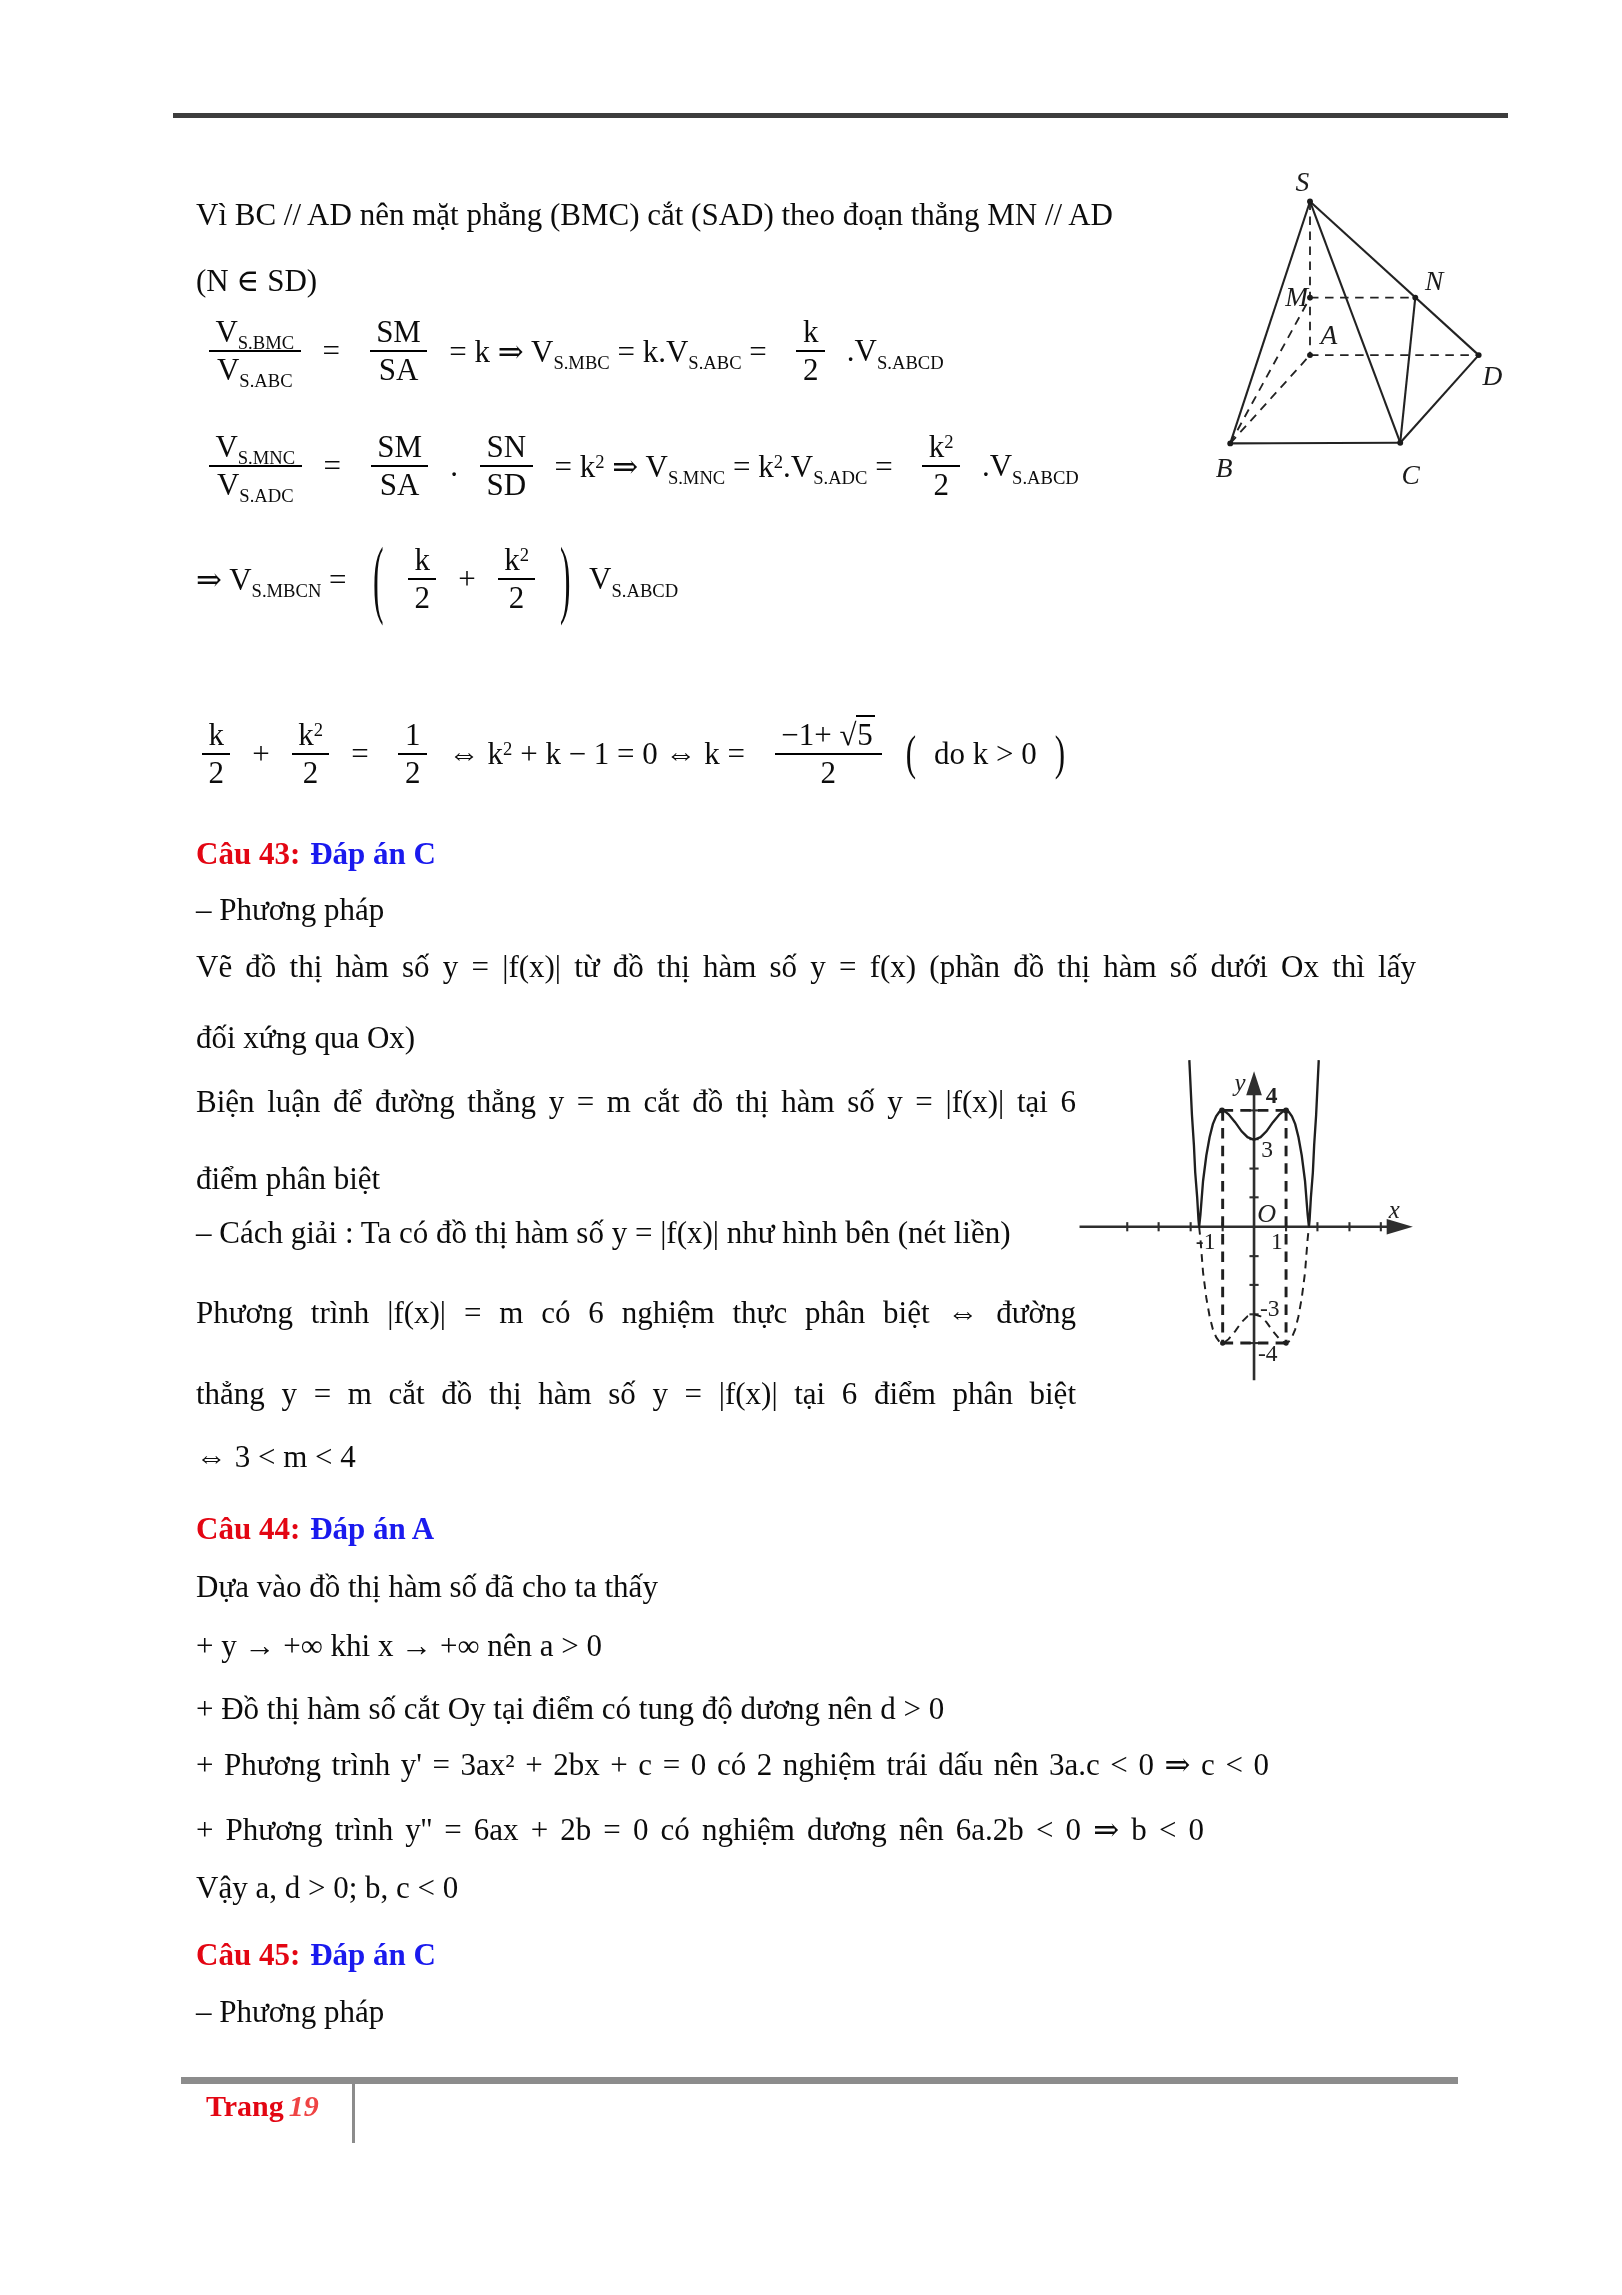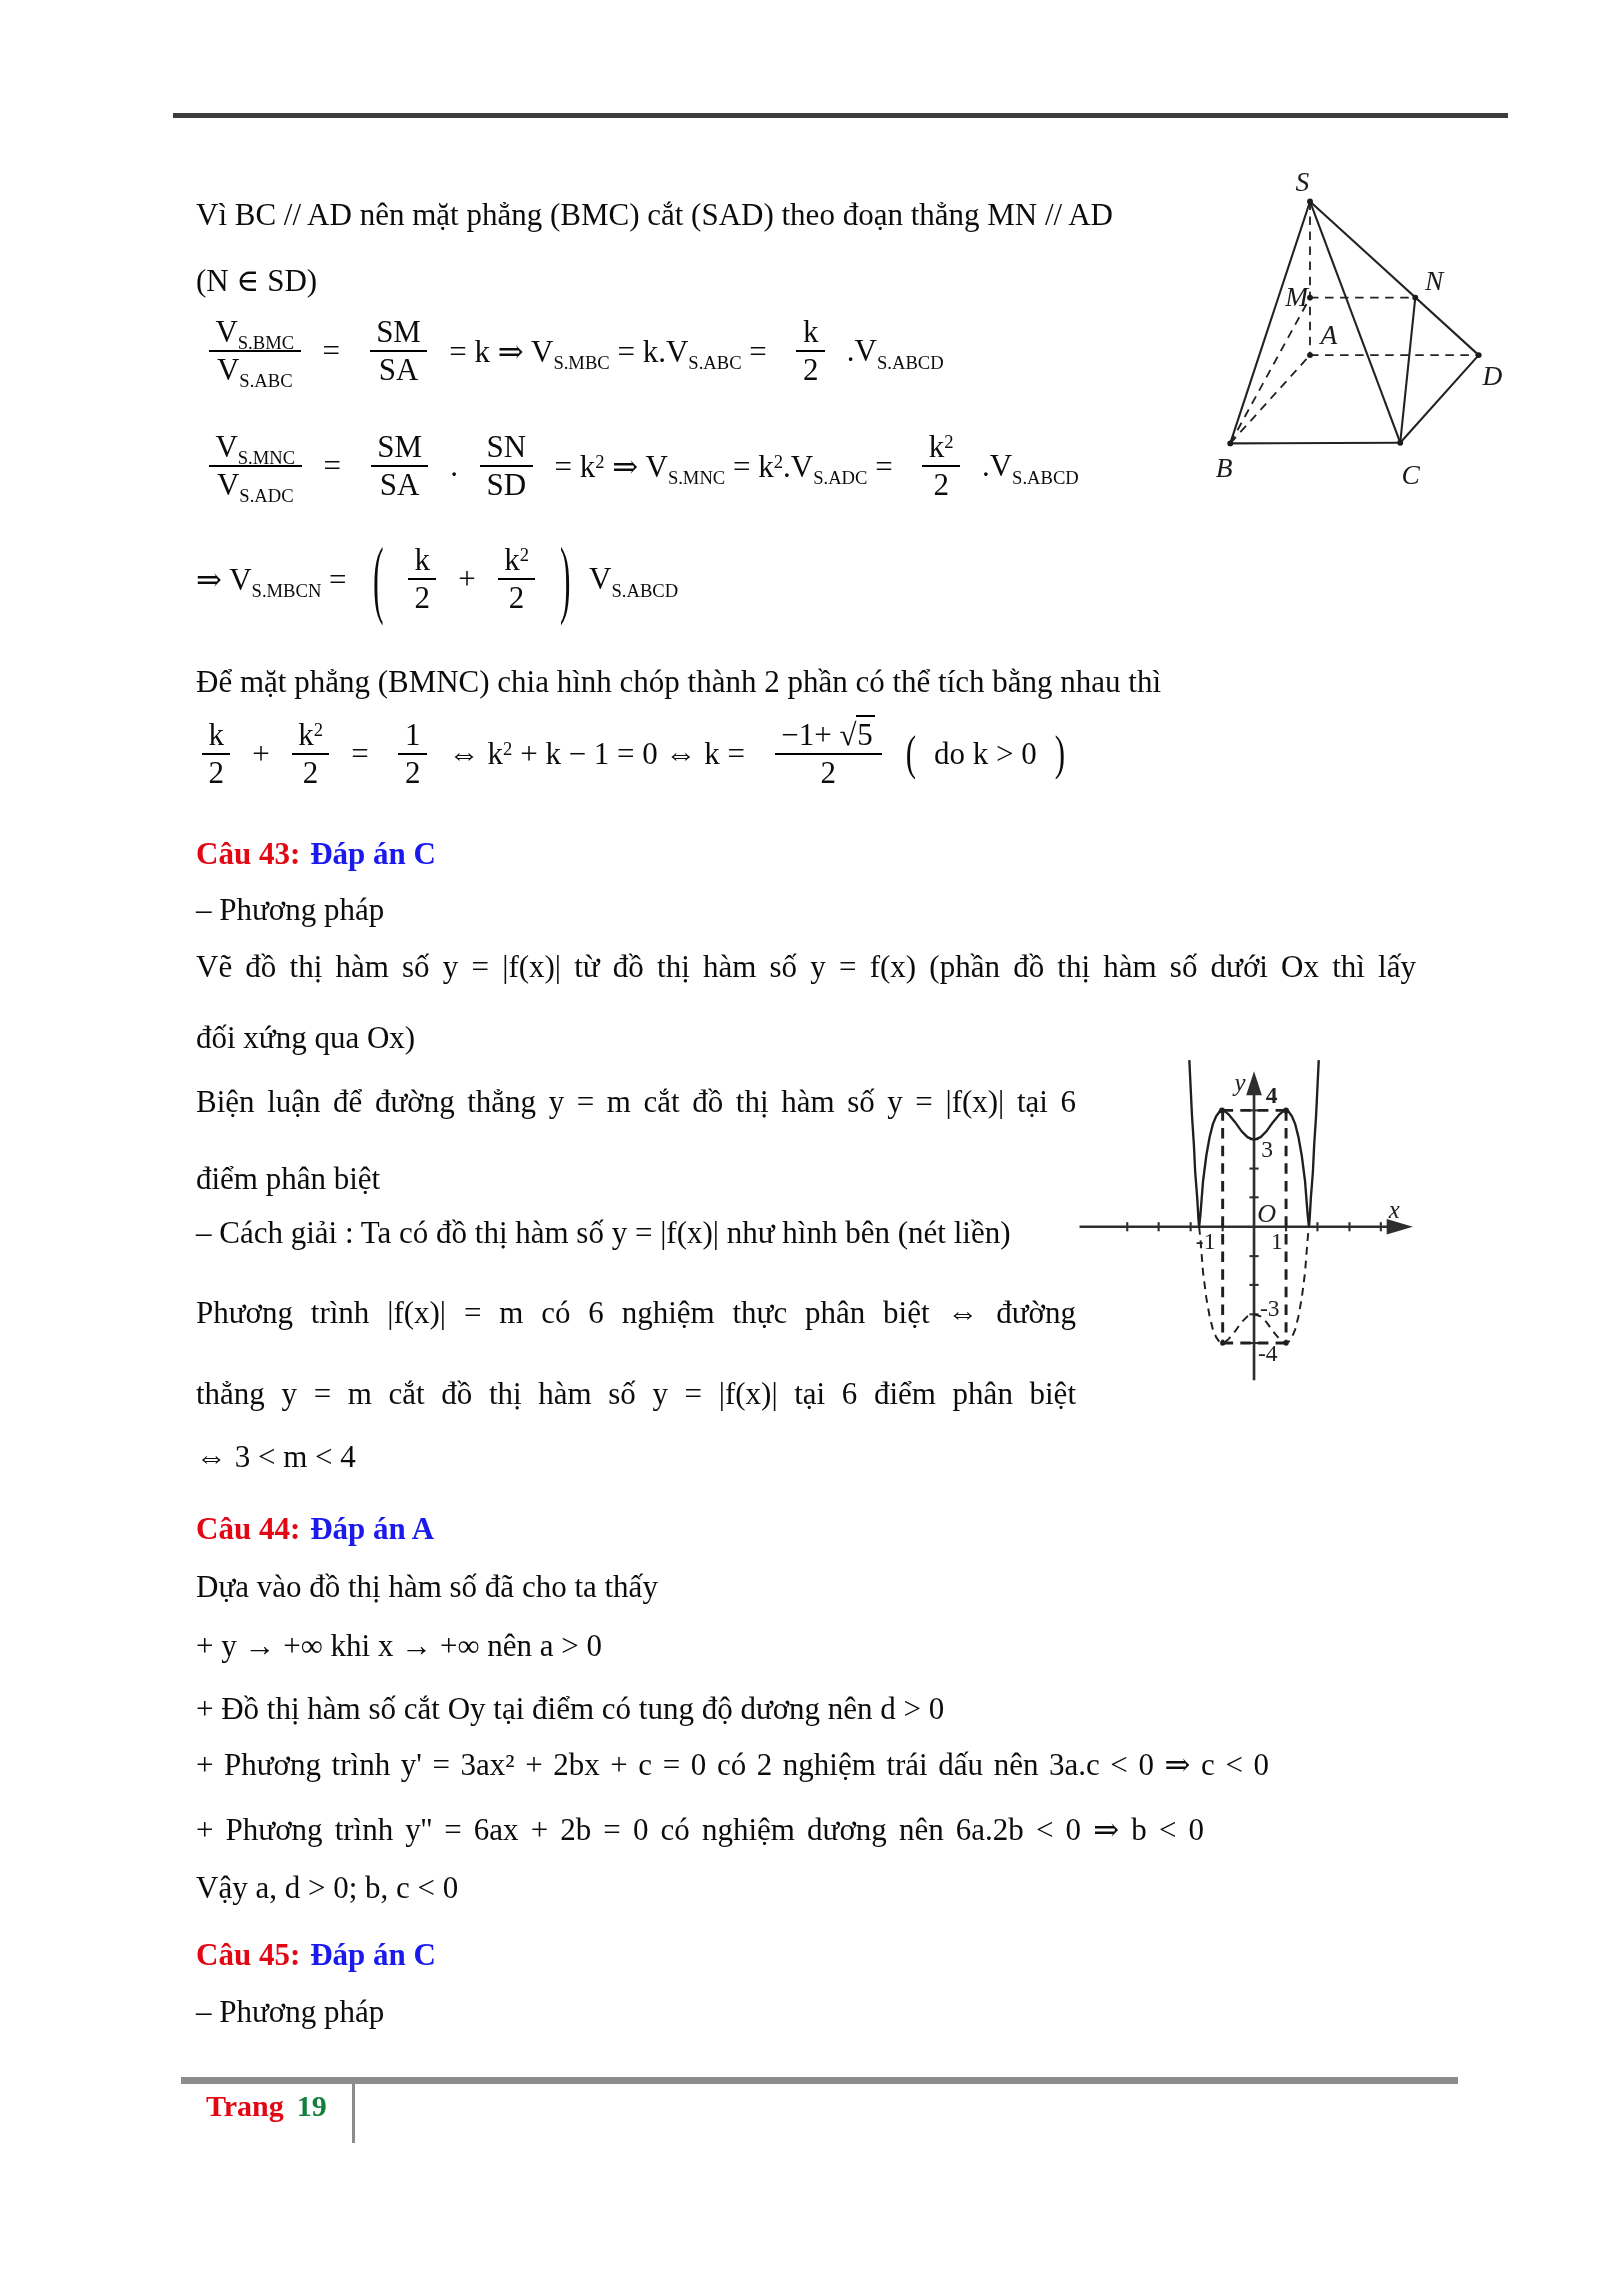--- a/index.html
+++ b/index.html
@@ -25,37 +25,36 @@
   .bigp{display:inline-block;transform:scaleY(2.75);font-size:1.02em;margin:0 2.6px;font-weight:400;}
   .medp{display:inline-block;transform:scaleY(1.55);font-size:1em;margin:0 2px;}
   
   .fig{position:absolute;}
   .fig svg{display:block;}
   
   .footer-bar{position:absolute;left:181px;top:2077px;width:1277px;height:7.2px;background:#8c8c8c;}
   .footer-vline{position:absolute;left:352px;top:2083px;width:3.3px;height:60px;background:#8c8c8c;}
   .footer-text{position:absolute;left:206px;top:2089px;font-size:30px;font-weight:bold;white-space:nowrap;}
   .ft-label{color:#e30613;}
-  .ft-num{color:#15803d;margin-left:13px;}
+  .ft-num{color:#ef4444;margin-left:5px;font-style:italic;}
 </style>
 </head>
 <body>
 
 <div class="page">
 
   <div class="rule-top"></div>
 
   <div class="ln" style="top:196px">Vì BC // AD nên mặt phẳng (BMC) cắt (SAD) theo đoạn thẳng MN // AD</div>
   <div class="ln" style="top:262px">(N ∈ SD)</div>
 
   <div class="formula" style="left:203px;top:314px"><span class="frac"><span class="fnum"><span class="run">V<span class="msub">S.BMC</span></span></span><span class="fden"><span class="run">V<span class="msub">S.ABC</span></span></span></span><span class="run">= </span><span class="frac"><span class="fnum"><span class="run">SM</span></span><span class="fden"><span class="run">SA</span></span></span><span class="run">= k ⇒ V<span class="msub">S.MBC</span> = k.V<span class="msub">S.ABC</span> = </span><span class="frac"><span class="fnum"><span class="run">k</span></span><span class="fden"><span class="run">2</span></span></span><span class="run">.V<span class="msub">S.ABCD</span></span></div>
   <div class="formula" style="left:203px;top:429px"><span class="frac"><span class="fnum"><span class="run">V<span class="msub">S.MNC</span></span></span><span class="fden"><span class="run">V<span class="msub">S.ADC</span></span></span></span><span class="run">= </span><span class="frac"><span class="fnum"><span class="run">SM</span></span><span class="fden"><span class="run">SA</span></span></span><span class="run">.</span><span class="frac"><span class="fnum"><span class="run">SN</span></span><span class="fden"><span class="run">SD</span></span></span><span class="run">= k<span class="msup">2</span> ⇒ V<span class="msub">S.MNC</span> = k<span class="msup">2</span>.V<span class="msub">S.ADC</span> = </span><span class="frac"><span class="fnum"><span class="run">k<span class="msup">2</span></span></span><span class="fden"><span class="run">2</span></span></span><span class="run">.V<span class="msub">S.ABCD</span></span></div>
   <div class="formula" style="left:196px;top:542px"><span class="run">⇒ V<span class="msub">S.MBCN</span> = </span><span class="bigp">(</span><span class="frac"><span class="fnum"><span class="run">k</span></span><span class="fden"><span class="run">2</span></span></span><span class="run">+</span><span class="frac"><span class="fnum"><span class="run">k<span class="msup">2</span></span></span><span class="fden"><span class="run">2</span></span></span><span class="bigp">)</span><span class="run">V<span class="msub">S.ABCD</span></span></div>
 
-  <div class="ln" style="top:663px">Để mặt phẳng (BMNC) chia hình chóp thành 2 phần có thể tích bằng nhau thì</div>
 
   <div class="formula" style="left:196px;top:717px"><span class="frac"><span class="fnum"><span class="run">k</span></span><span class="fden"><span class="run">2</span></span></span><span class="run">+</span><span class="frac"><span class="fnum"><span class="run">k<span class="msup">2</span></span></span><span class="fden"><span class="run">2</span></span></span><span class="run">= </span><span class="frac"><span class="fnum"><span class="run">1</span></span><span class="fden"><span class="run">2</span></span></span><span class="run">⇔ k<span class="msup">2</span> + k − 1 = 0 ⇔ k = </span><span class="frac"><span class="fnum"><span class="run">−1+ <span class="rt">√</span><span class="rtv">5</span></span></span><span class="fden"><span class="run">2</span></span></span><span class="medp">(</span><span class="run">do k &gt; 0</span><span class="medp">)</span></div>
 
   <div class="ln heading" style="top:835px">
     <span class="qred">Câu 43:</span><span class="qblue">Đáp án C</span>
   </div>
   <div class="ln" style="top:891px">– Phương pháp</div>
   <div class="ln just" style="top:948px;width:1220px">Vẽ đồ thị hàm số y = |f(x)| từ đồ thị hàm số y = f(x) (phần đồ thị hàm số dưới Ox thì lấy</div>
   <div class="ln" style="top:1019px">đối xứng qua Ox)</div>
   <div class="ln just" style="top:1083px;width:880px">Biện luận để đường thẳng y = m cắt đồ thị hàm số y = |f(x)| tại 6</div>

